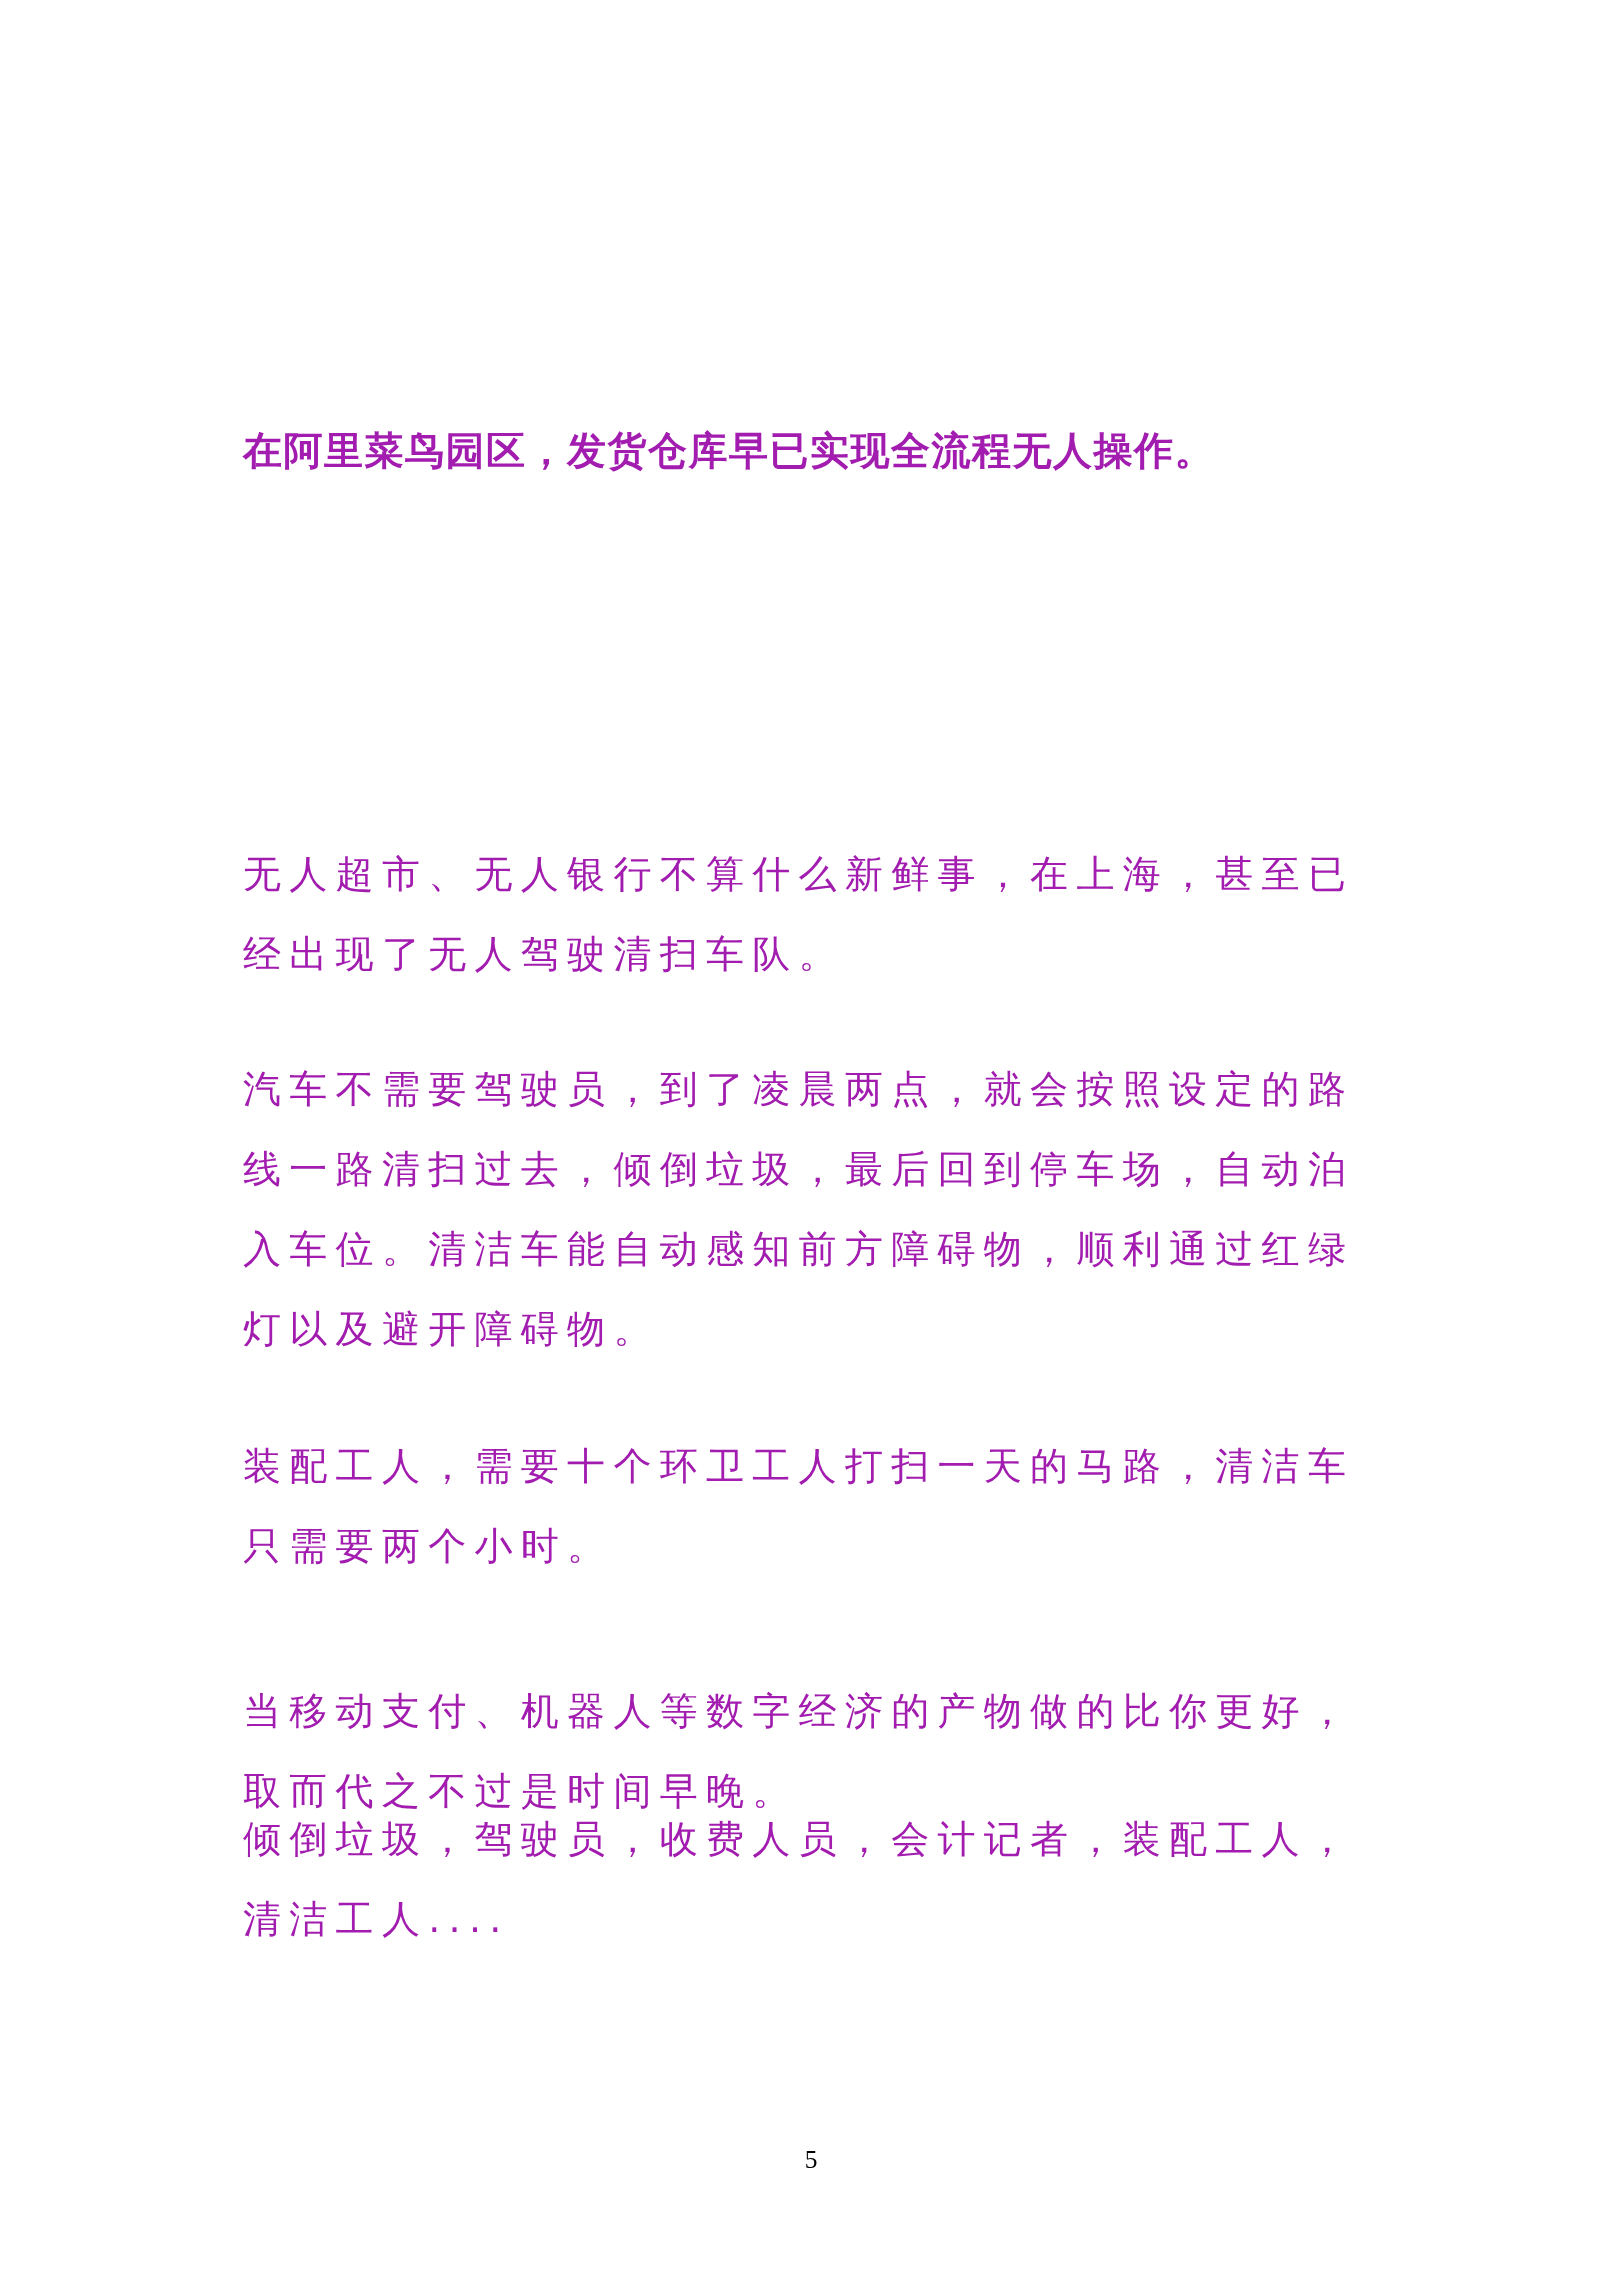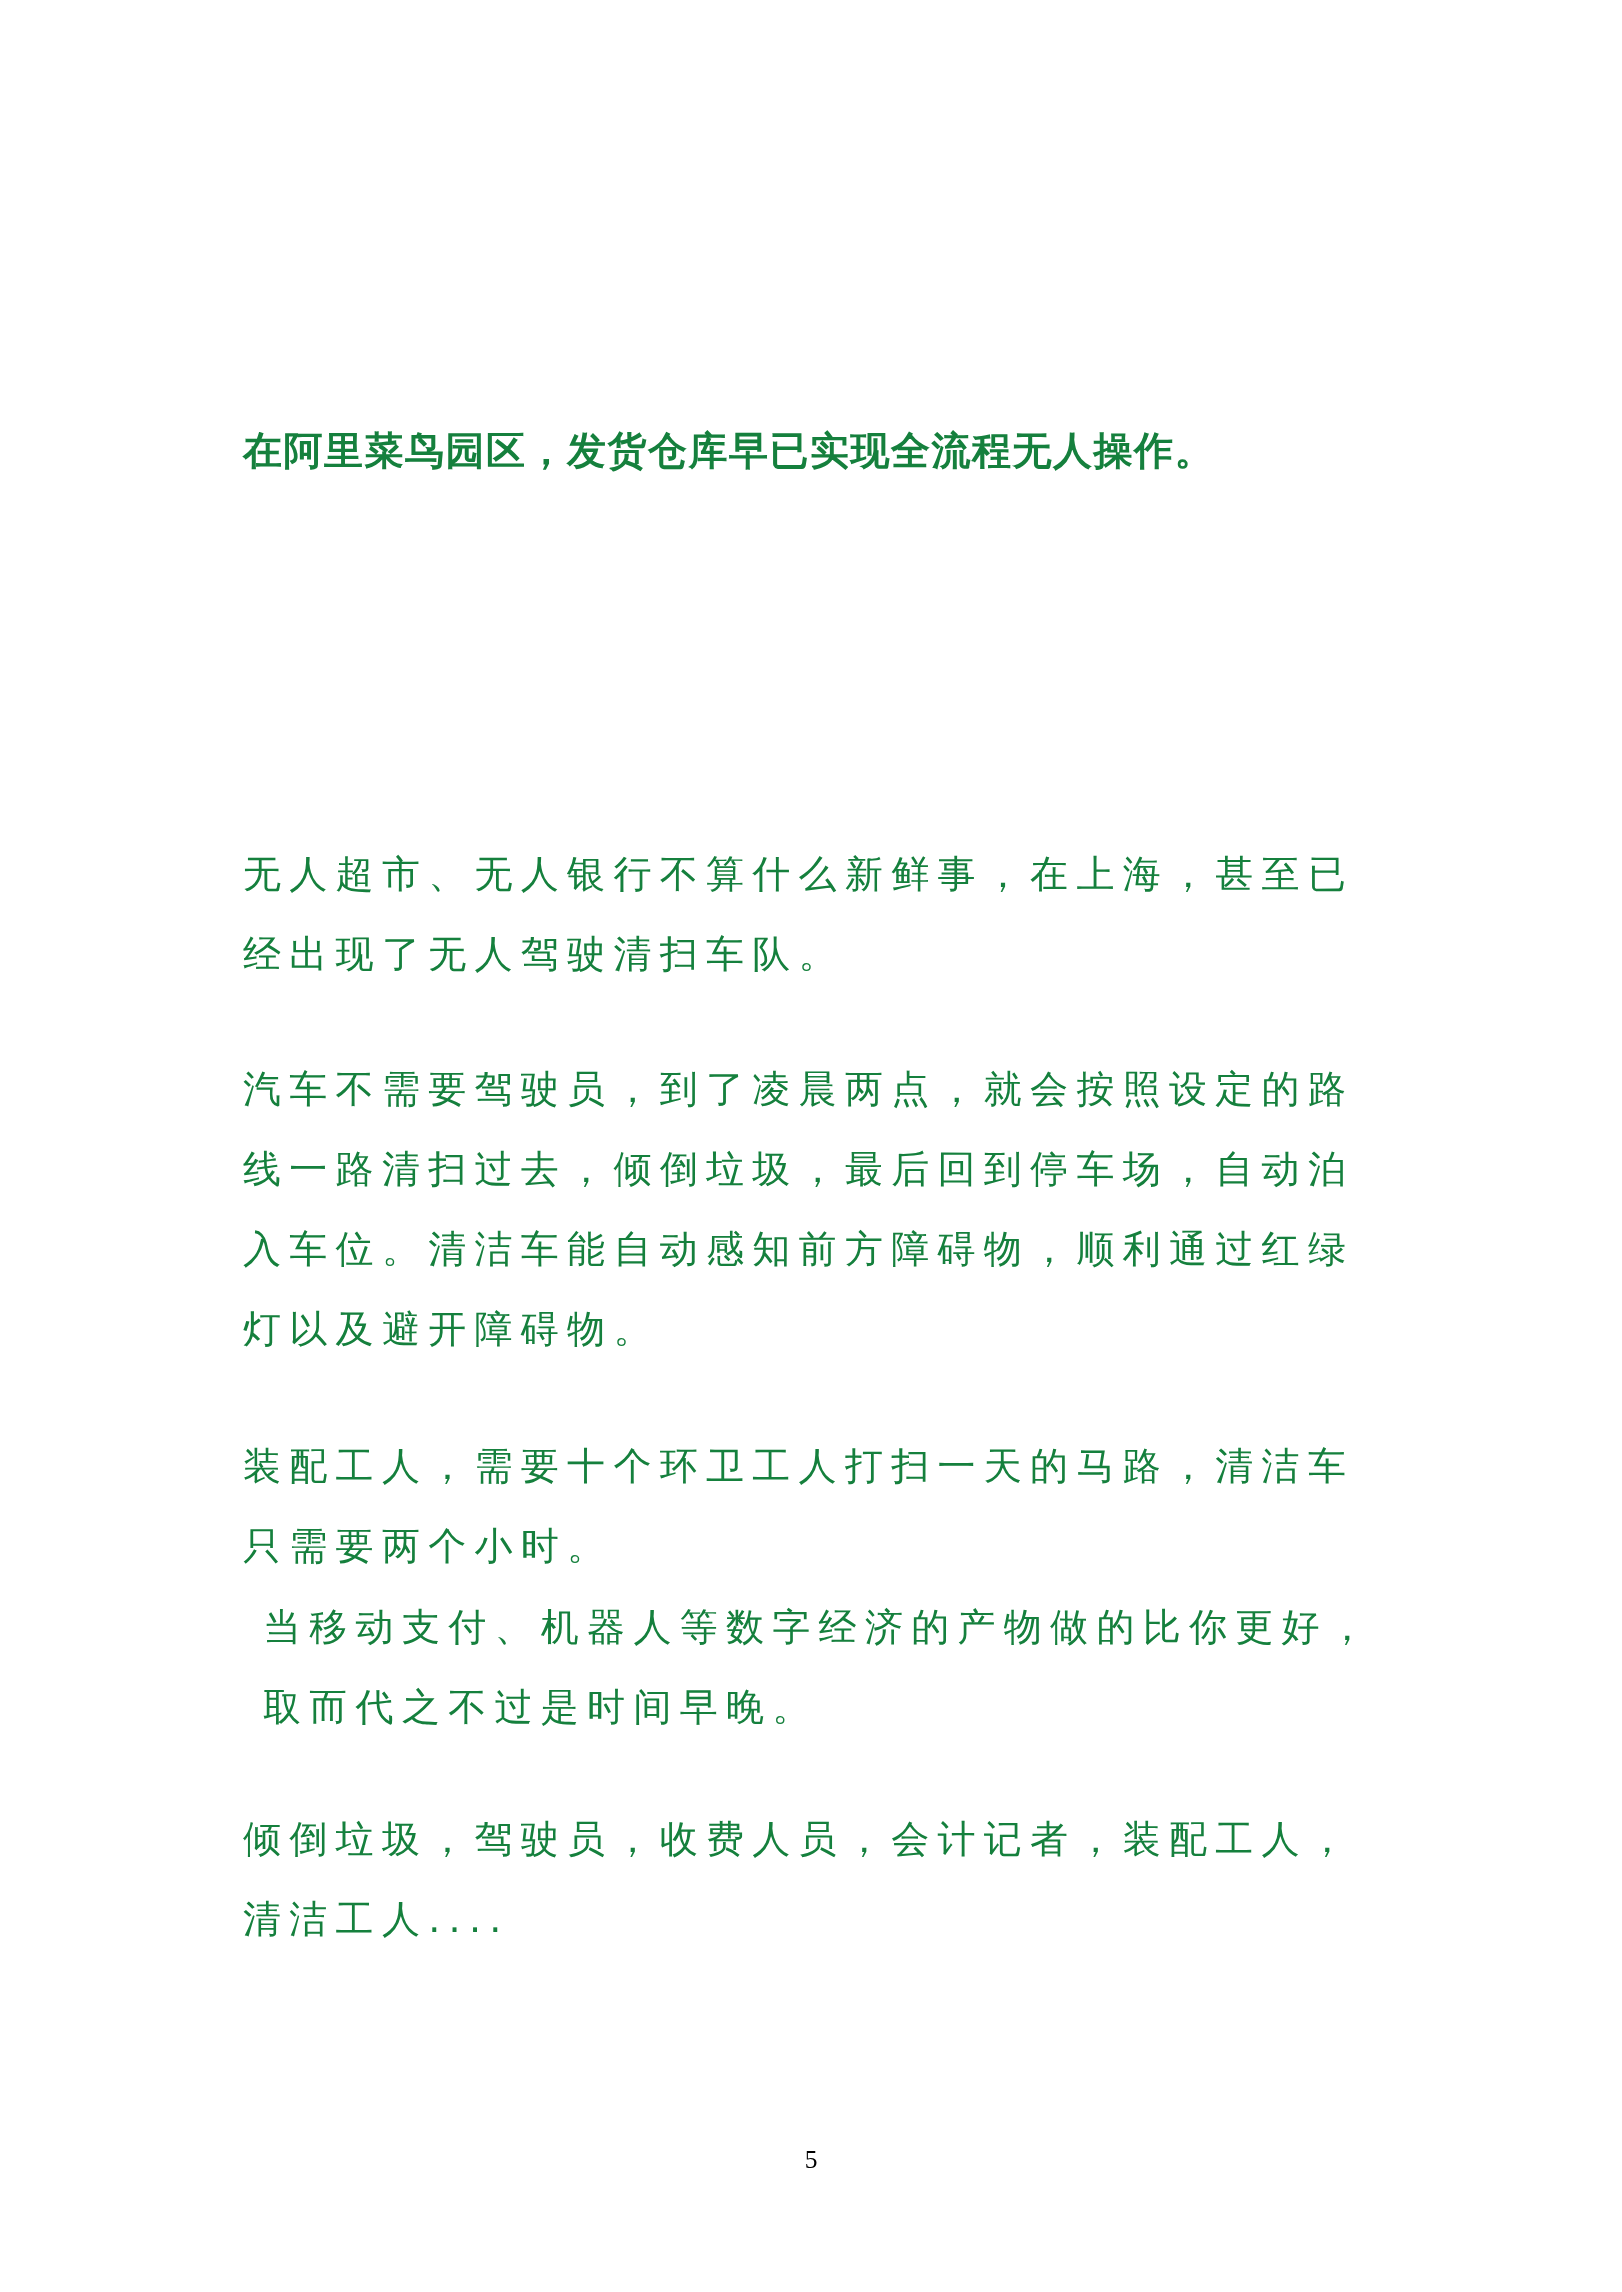--- a/index.html
+++ b/index.html
@@ -3,21 +3,21 @@
 <meta charset="utf-8">
 <style>
   html, body { margin: 0; padding: 0; background: #ffffff; }
   body { width: 1622px; height: 2293px; position: relative; overflow: hidden; }
   .page { position: absolute; left: 0; top: 0; width: 1622px; height: 2293px; background: #ffffff; }
   .text-block {
     position: absolute;
     left: 243px;
     width: 1137px;
     font-family: "DejaVu Sans", "Liberation Sans", sans-serif;
-    color: #15803d;
+    color: #a21caf;
     font-size: 38px;
     line-height: 80px;
     letter-spacing: 8.3px;
     margin: 0;
   }
   .heading {
     font-weight: bold;
     letter-spacing: 1.5px;
     font-size: 39px;
     line-height: 59px;
@@ -39,20 +39,20 @@
 
   <p class="text-block heading" style="top:421px;">在阿里菜鸟园区，发货仓库早已实现全流程无人操作。</p>
 
 
   <p class="text-block" style="top:834px;">无人超市、无人银行不算什么新鲜事，在上海，甚至已经出现了无人驾驶清扫车队。</p>
 
   <p class="text-block" style="top:1049px;">汽车不需要驾驶员，到了凌晨两点，就会按照设定的路线一路清扫过去，倾倒垃圾，最后回到停车场，自动泊入车位。清洁车能自动感知前方障碍物，顺利通过红绿灯以及避开障碍物。</p>
 
   <p class="text-block" style="top:1426px;">装配工人，需要十个环卫工人打扫一天的马路，清洁车只需要两个小时。</p>
 
-  <p class="text-block" style="top:1587px;margin-left:20px;">当移动支付、机器人等数字经济的产物做的比你更好，取而代之不过是时间早晚。</p>
+  <p class="text-block" style="top:1671px;">当移动支付、机器人等数字经济的产物做的比你更好，取而代之不过是时间早晚。</p>
 
   <p class="text-block" style="top:1799px;">倾倒垃圾，驾驶员，收费人员，会计记者，装配工人，清洁工人....</p>
 
   <div class="page-number">5</div>
 
 </div>
 
 
 </body></html>

